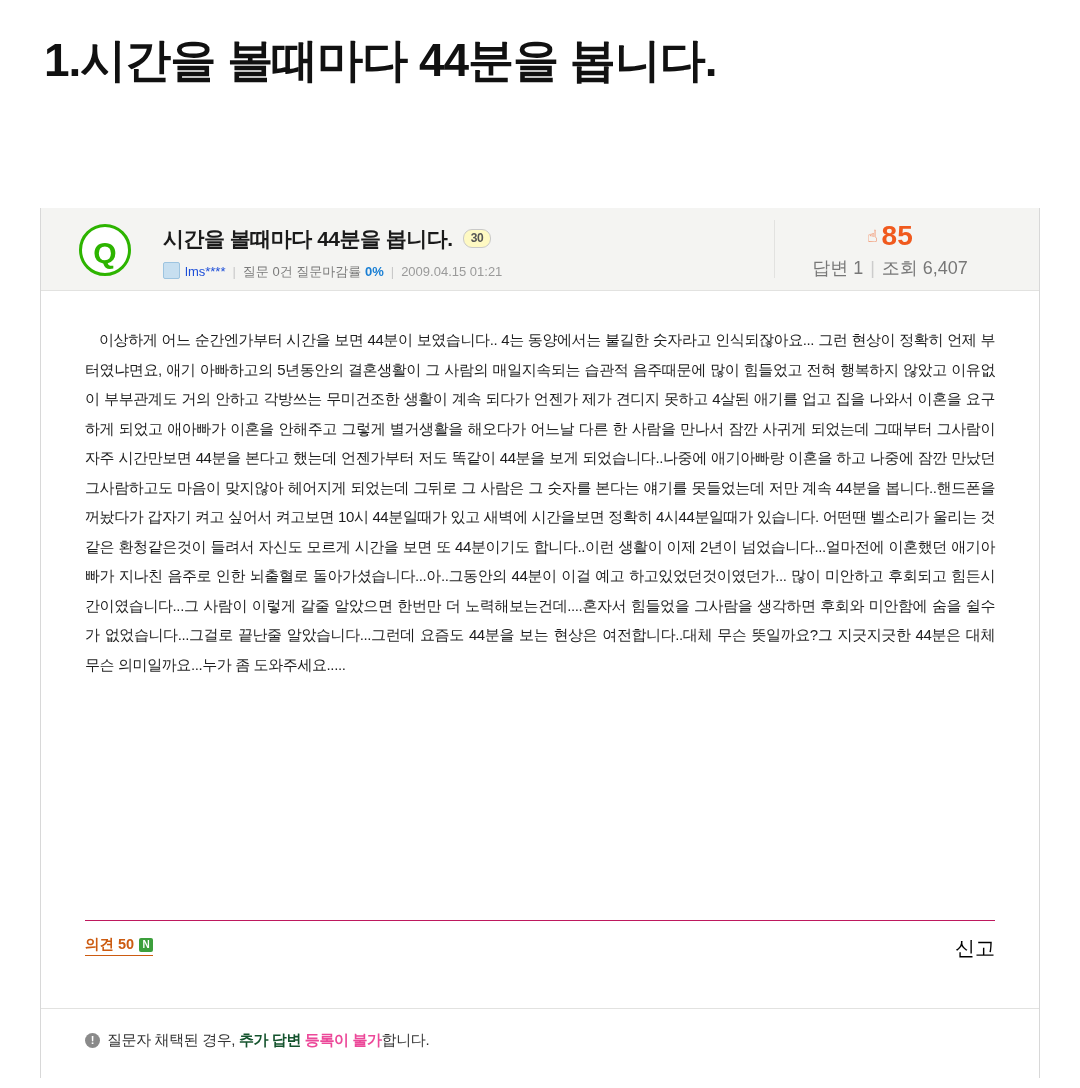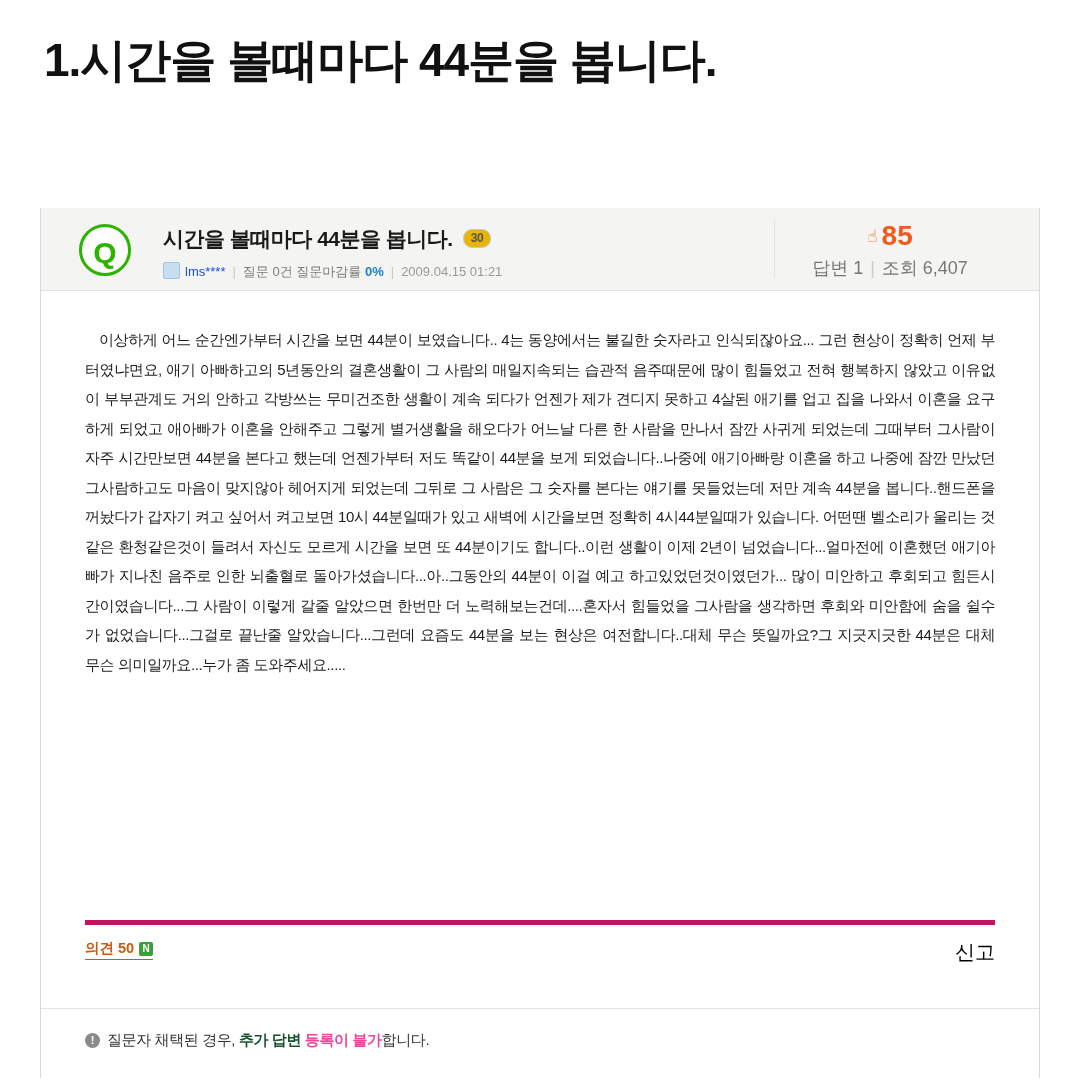--- a/index.html
+++ b/index.html
@@ -78,21 +78,21 @@
     font-size: 21px;
     font-weight: bold;
     color: #1a1a1a;
     letter-spacing: -0.5px;
     white-space: nowrap;
   }
   .reply-chip {
     display: inline-block;
     margin-left: 10px;
     padding: 1px 7px 2px 7px;
-    background: #eab308;
+    background: #fef9c3;
     border: 1px solid #c9c9c9;
     border-radius: 9px;
     font-size: 12px;
     font-weight: bold;
     color: #555555;
     vertical-align: 4px;
   }
   .q-meta {
     position: absolute;
     left: 122px;
@@ -157,21 +157,21 @@
   }
   .qbody p { margin: 0; text-indent: 14px; }
 
   
   .qfoot {
     position: absolute;
     left: 44px;
     right: 44px;
     top: 712px;
     height: 46px;
-    border-top: 5px solid #be185d;
+    border-top: 1px solid #be185d;
     padding-top: 14px;
   }
   .opinion {
     float: left;
     font-size: 14.5px;
     color: #cc5b11;
     font-weight: bold;
     border-bottom: 1px solid #cc5b11;
     padding-bottom: 1px;
     cursor: pointer;

